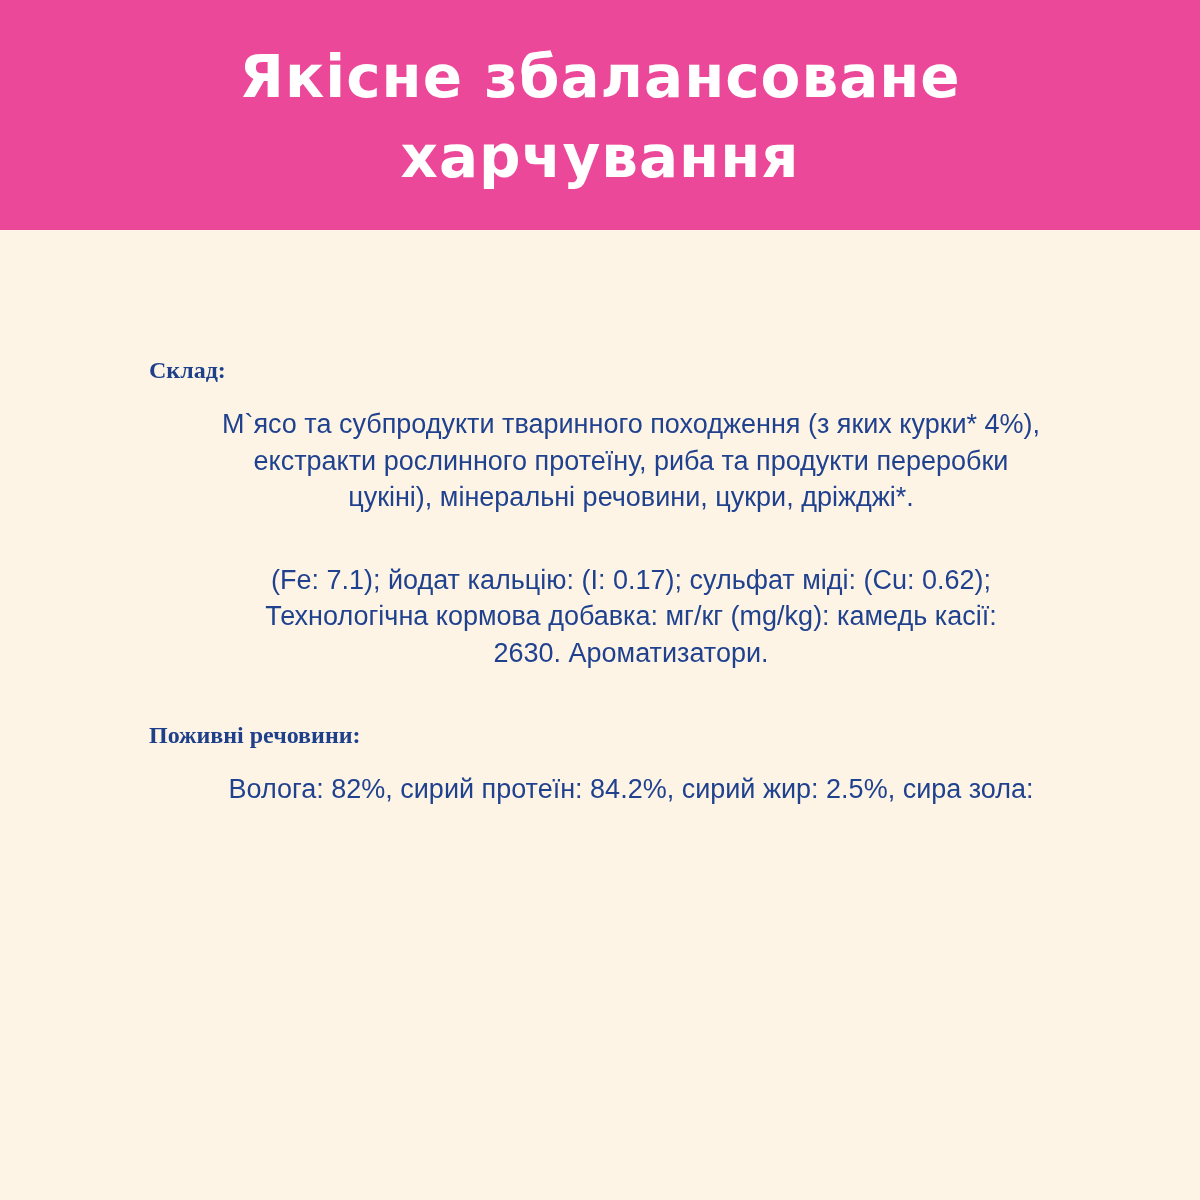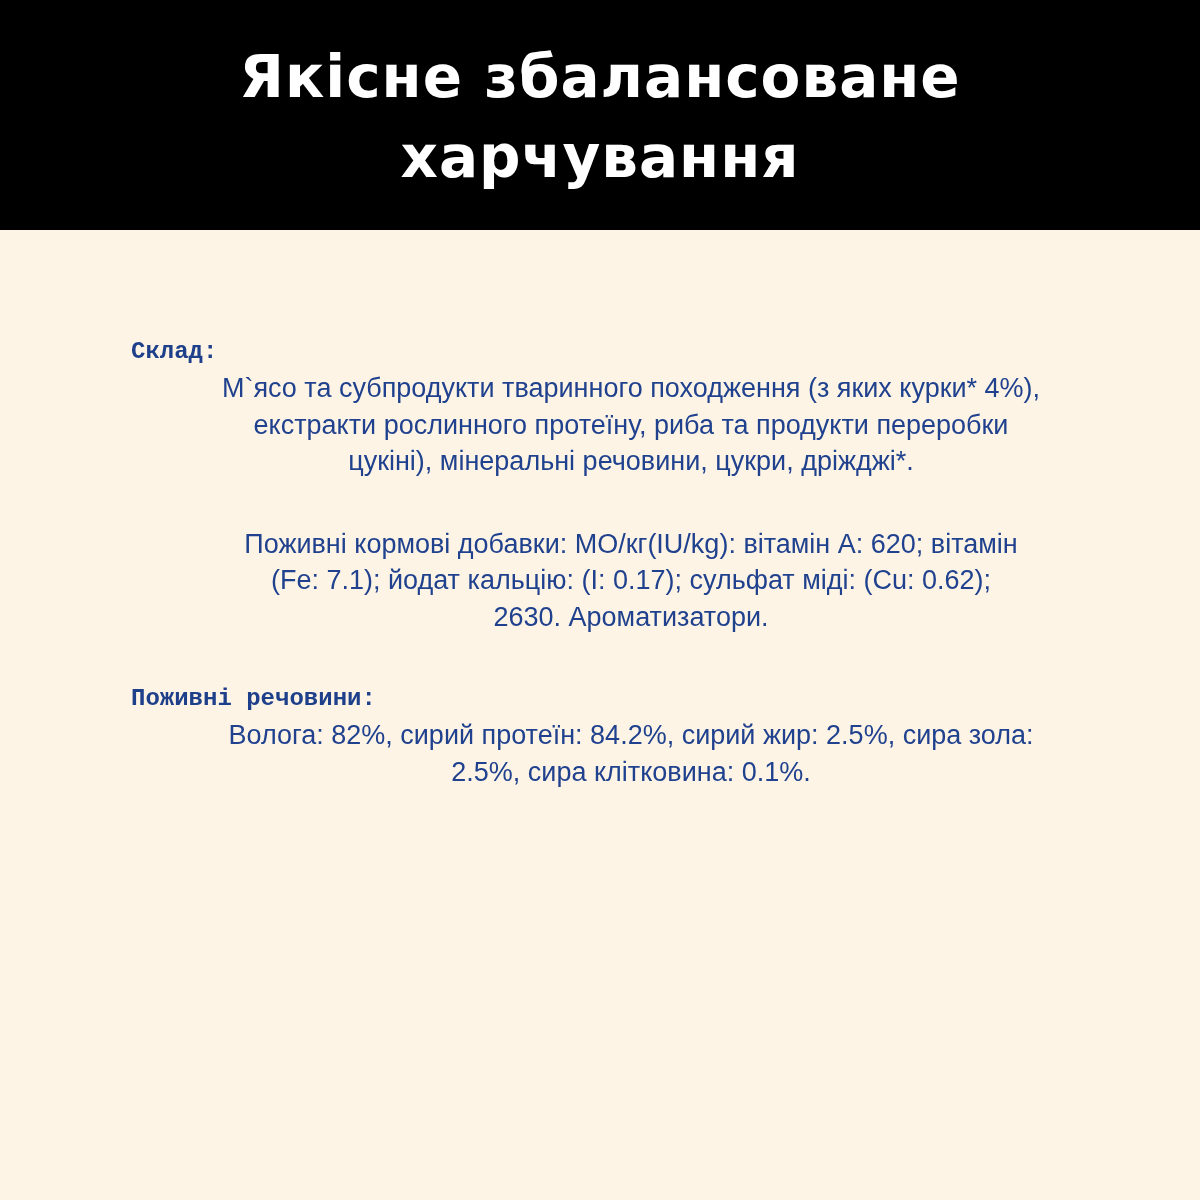--- a/index.html
+++ b/index.html
@@ -11,21 +11,21 @@
       height: 1200px;
       background: #fdf4e6;
       overflow: hidden;
       position: relative;
     }
     .header {
       position: absolute;
       left: 0; top: 0;
       width: 1200px;
       height: 230px;
-      background: #000000;
+      background: #ec4899;
       display: flex;
       align-items: center;
       justify-content: center;
     }
     .header-title {
       color: #ffffff;
       font-family: "DejaVu Sans", sans-serif;
       font-weight: bold;
       font-size: 58px;
       line-height: 80px;
@@ -39,26 +39,26 @@
     .content {
       position: absolute;
       left: 131px;
       top: 334px;
       width: 1000px;
       color: #1e3f8a;
       font-family: "Liberation Sans", sans-serif;
     }
     .section { margin: 0; }
     .section-title {
-      font-family: Liberation Mono, monospace;
+      font-family: Liberation Serif, serif;
       font-weight: bold;
       font-size: 24px;
       line-height: 36px;
       height: 36px;
-      margin: 0;
+      margin: 18px;
       color: #1e3f8a;
     }
     .section-body {
       font-size: 27px;
       line-height: 36.5px;
       margin: 0;
       color: #1f418e;
       text-align: center;
     }
     .section-body .line {
@@ -85,27 +85,26 @@
     <h2 class="section-title">Склад:</h2>
     <p class="section-body">
       <span class="line">М`ясо та субпродукти тваринного походження (з яких курки* 4%),</span>
       <span class="line">екстракти рослинного протеїну, риба та продукти переробки</span>
       <span class="line">цукіні), мінеральні речовини, цукри, дріжджі*.</span>
     </p>
   </section>
 
   <section class="section sec-2">
     <p class="section-body">
-      <span class="line">Поживні кормові добавки: МО/кг(IU/kg): вітамін А: 620; вітамін</span>
       <span class="line">(Fe: 7.1); йодат кальцію: (I: 0.17); сульфат міді: (Cu: 0.62);</span>
+      <span class="line">Технологічна кормова добавка: мг/кг (mg/kg): камедь касії:</span>
       <span class="line">2630. Ароматизатори.</span>
     </p>
   </section>
 
   <section class="section sec-3">
     <h2 class="section-title">Поживні речовини:</h2>
     <p class="section-body">
       <span class="line">Волога: 82%, сирий протеїн: 84.2%, сирий жир: 2.5%, сира зола:</span>
-      <span class="line">2.5%, сира клітковина: 0.1%.</span>
     </p>
   </section>
 
 </main>
 
 </body></html>

